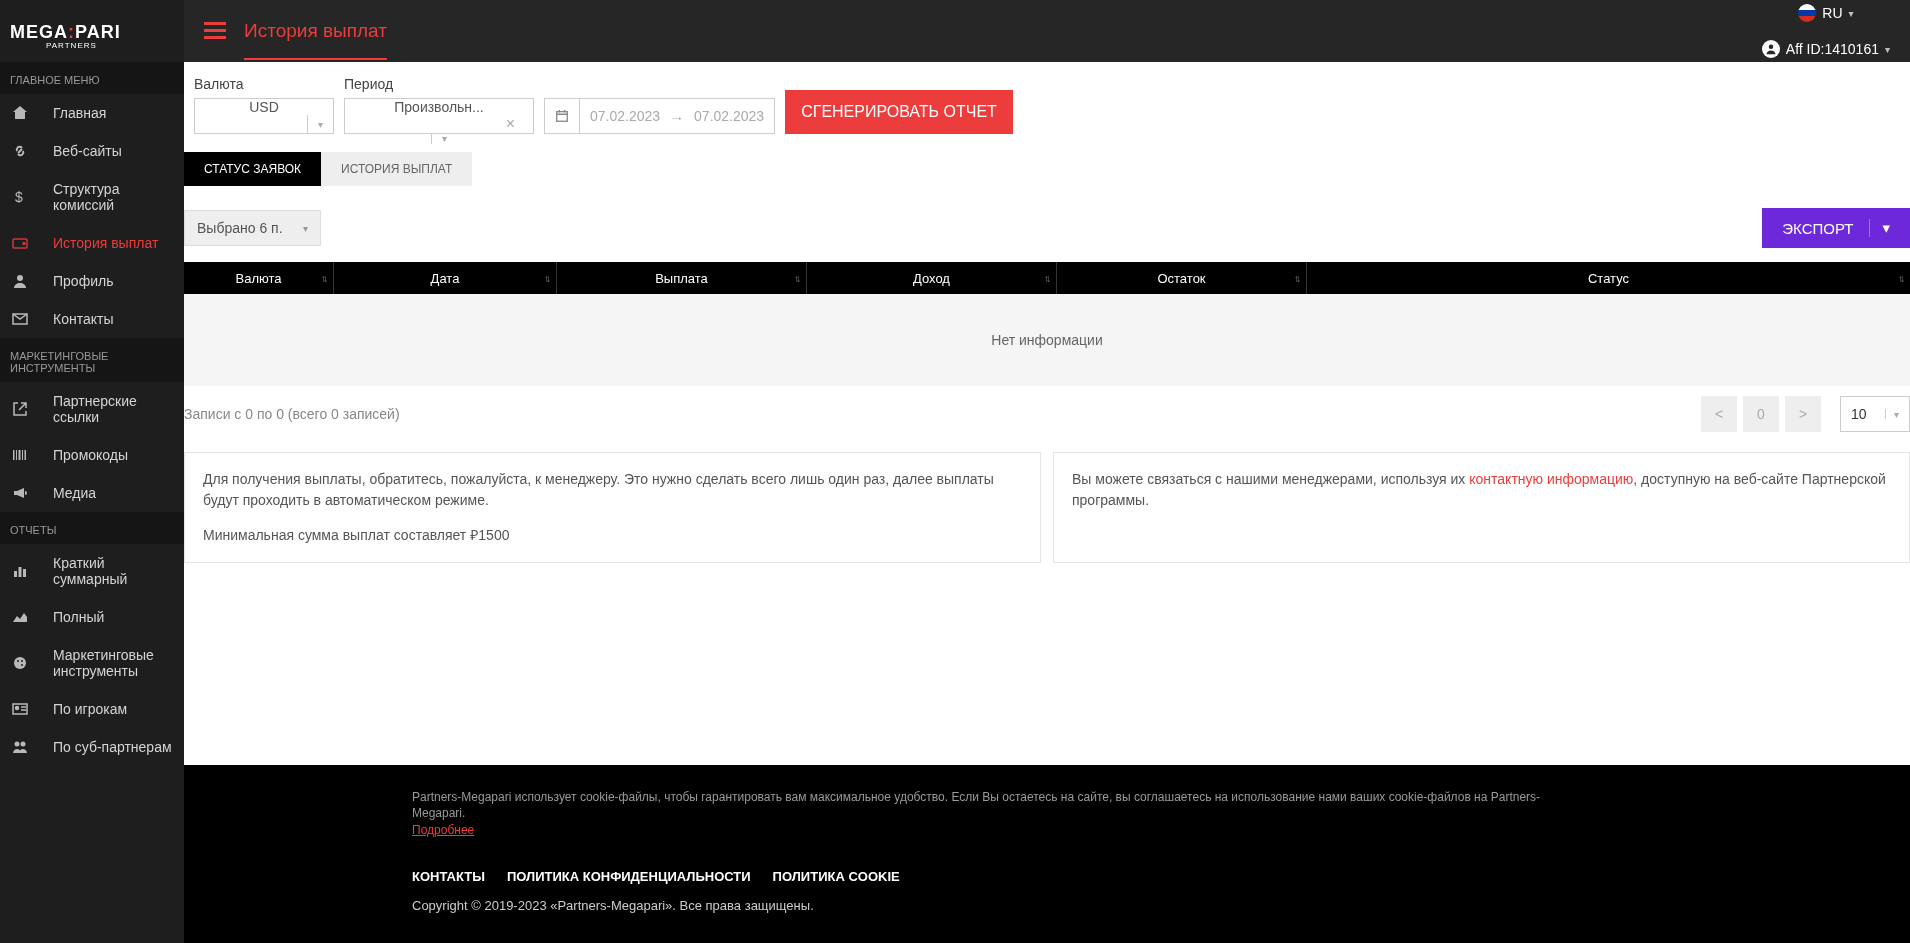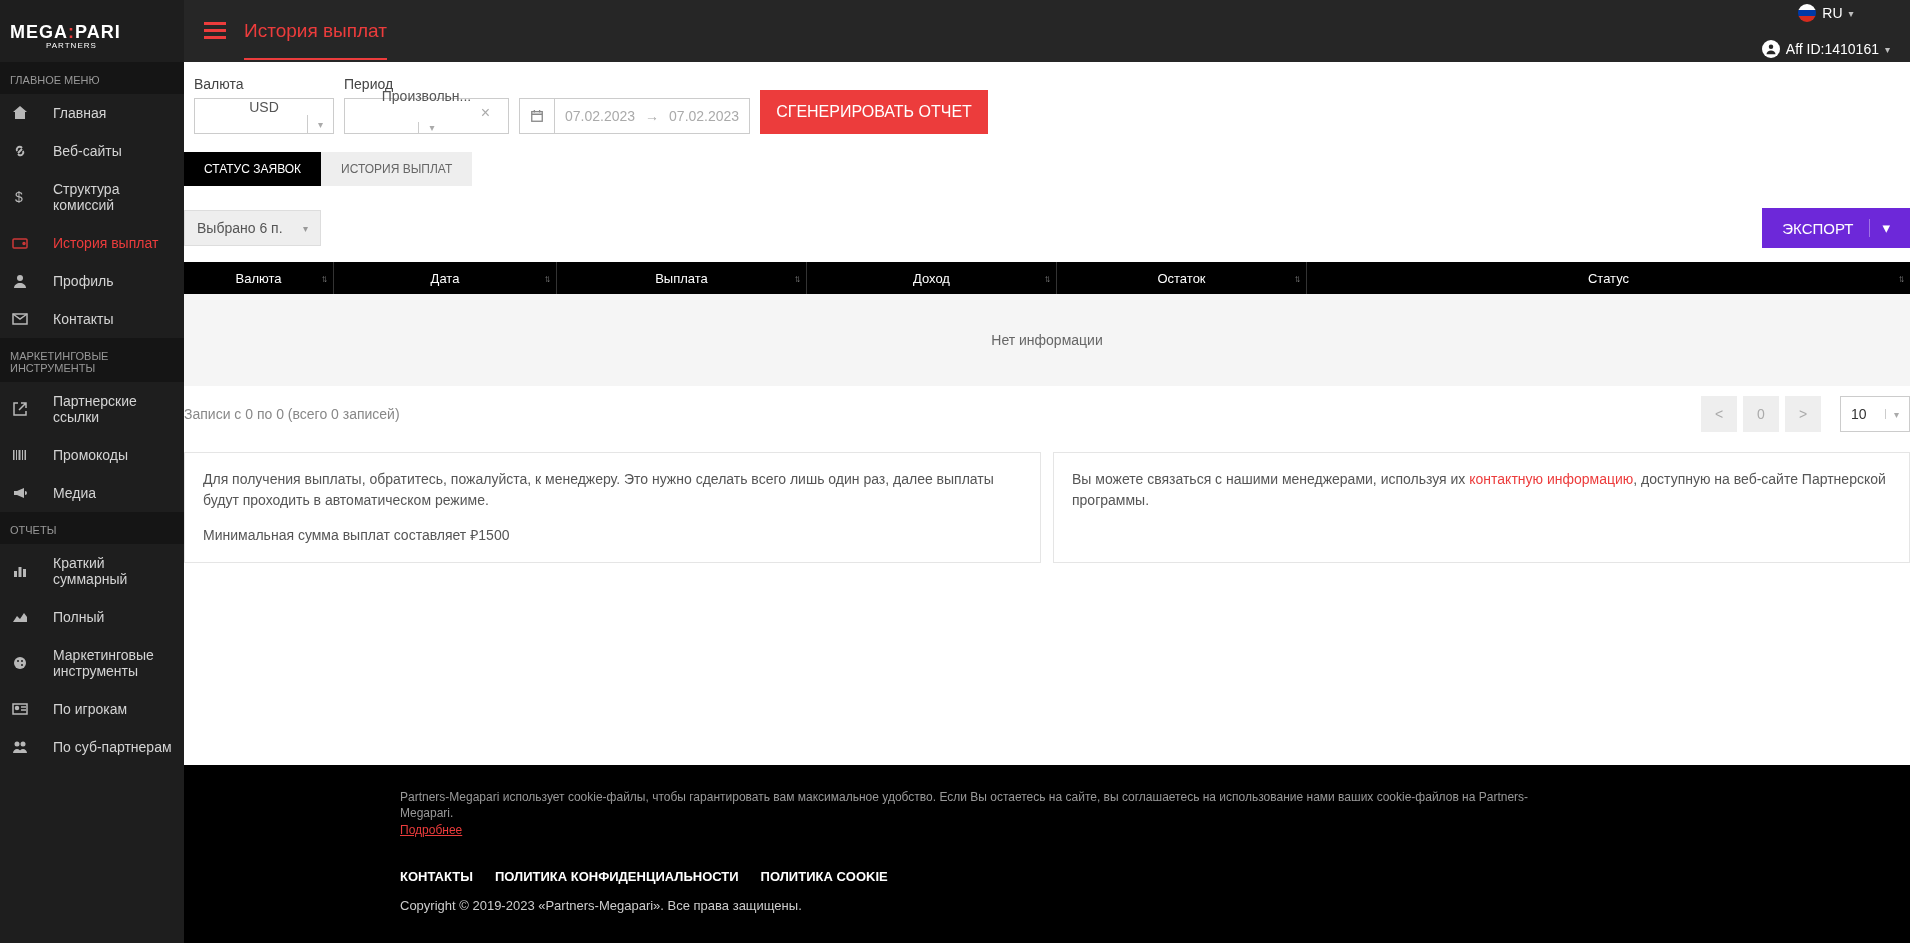--- a/index.html
+++ b/index.html
@@ -26,21 +26,21 @@
 .user-sel { display:flex; align-items:center; gap:6px; cursor:pointer; }
 .user-ic { width:18px; height:18px; border-radius:50%; background:#fff; display:flex; align-items:center; justify-content:center; color:#262626; font-size:12px; }
 .chev { font-size:10px; opacity:0.7; }
 .filters { padding:14px 0 18px 0; display:flex; align-items:flex-end; gap:10px; background:#fff; margin:0 0 0 0; }
 .filter-block { display:flex; flex-direction:column; }
 .filter-label { font-size:14px; color:#444; margin-bottom:6px; }
 .select-box { border:1px solid #ccc; background:#fff; height:36px; display:flex; align-items:center; padding:0 10px; color:#555; font-size:14px; position:relative; cursor:pointer;flex-direction:column; }
 .select-box .sel-arrow { margin-left:auto; border-left:1px solid #ccc; padding-left:10px; height:100%; display:flex; align-items:center; color:#aaa; font-size:10px; }
 .select-box .sel-clear { color:#aaa; margin-left:auto; padding:0 8px; font-size:16px; }
 .currency-sel { width:140px; }
-.period-sel { width:165px;justify-content:flex-end; }
+.period-sel { width:190px; }
 .date-range { border:1px solid #ccc; height:36px; display:flex; align-items:center; gap:10px; padding:0 10px; color:#aaa; background:#fff; }
 .date-range .cal-ic { border-right:1px solid #ccc; padding-right:10px; height:100%; display:flex; align-items:center; }
 .btn-report { background:#EC3C3C; color:#fff; height:44px; padding:0 16px; border:none; font-size:16px; cursor:pointer; }
 .tabs { display:flex; }
 .tab { padding:10px 20px; font-size:12px; cursor:pointer; }
 .tab.active { background:#000; color:#fff; }
 .tab.inactive { background:#eee; color:#666; }
 .toolbar-row { display:flex; align-items:center; margin:22px 0 14px; }
 .columns-sel { background:#eee; border:1px solid #ddd; height:36px; width:137px; display:flex; align-items:center; padding:0 12px; color:#555; cursor:pointer; }
 .columns-sel .sel-arrow2 { margin-left:auto; color:#999; font-size:10px; }
@@ -352,21 +352,21 @@
             <div style="height:14px;"></div>
             <div>Минимальная сумма выплат составляет ₽1500</div>
           </div>
           <div class="info-panel">
             <span>Вы можете связаться с нашими менеджерами, используя их </span><a href="#">контактную информацию</a><span>, доступную на веб-сайте Партнерской программы.</span>
           </div>
         </div>
       </div>
     </div>
 
-    <div class="footer" style="padding-left:36px;">
+    <div class="footer" style="padding-left:48px;">
       <div style="max-width:1150px; margin:0 auto 0 180px;">
       <div class="footer-cookie">
         <span>Partners-Megapari использует cookie-файлы, чтобы гарантировать вам максимальное удобство. Если Вы остаетесь на сайте, вы соглашаетесь на использование нами ваших cookie-файлов на Partners-Megapari. </span><br>
         <a href="#">Подробнее</a>
       </div>
       <div class="footer-links">
         <span>КОНТАКТЫ</span>
         <span>ПОЛИТИКА КОНФИДЕНЦИАЛЬНОСТИ</span>
         <span>ПОЛИТИКА COOKIE</span>
       </div>

